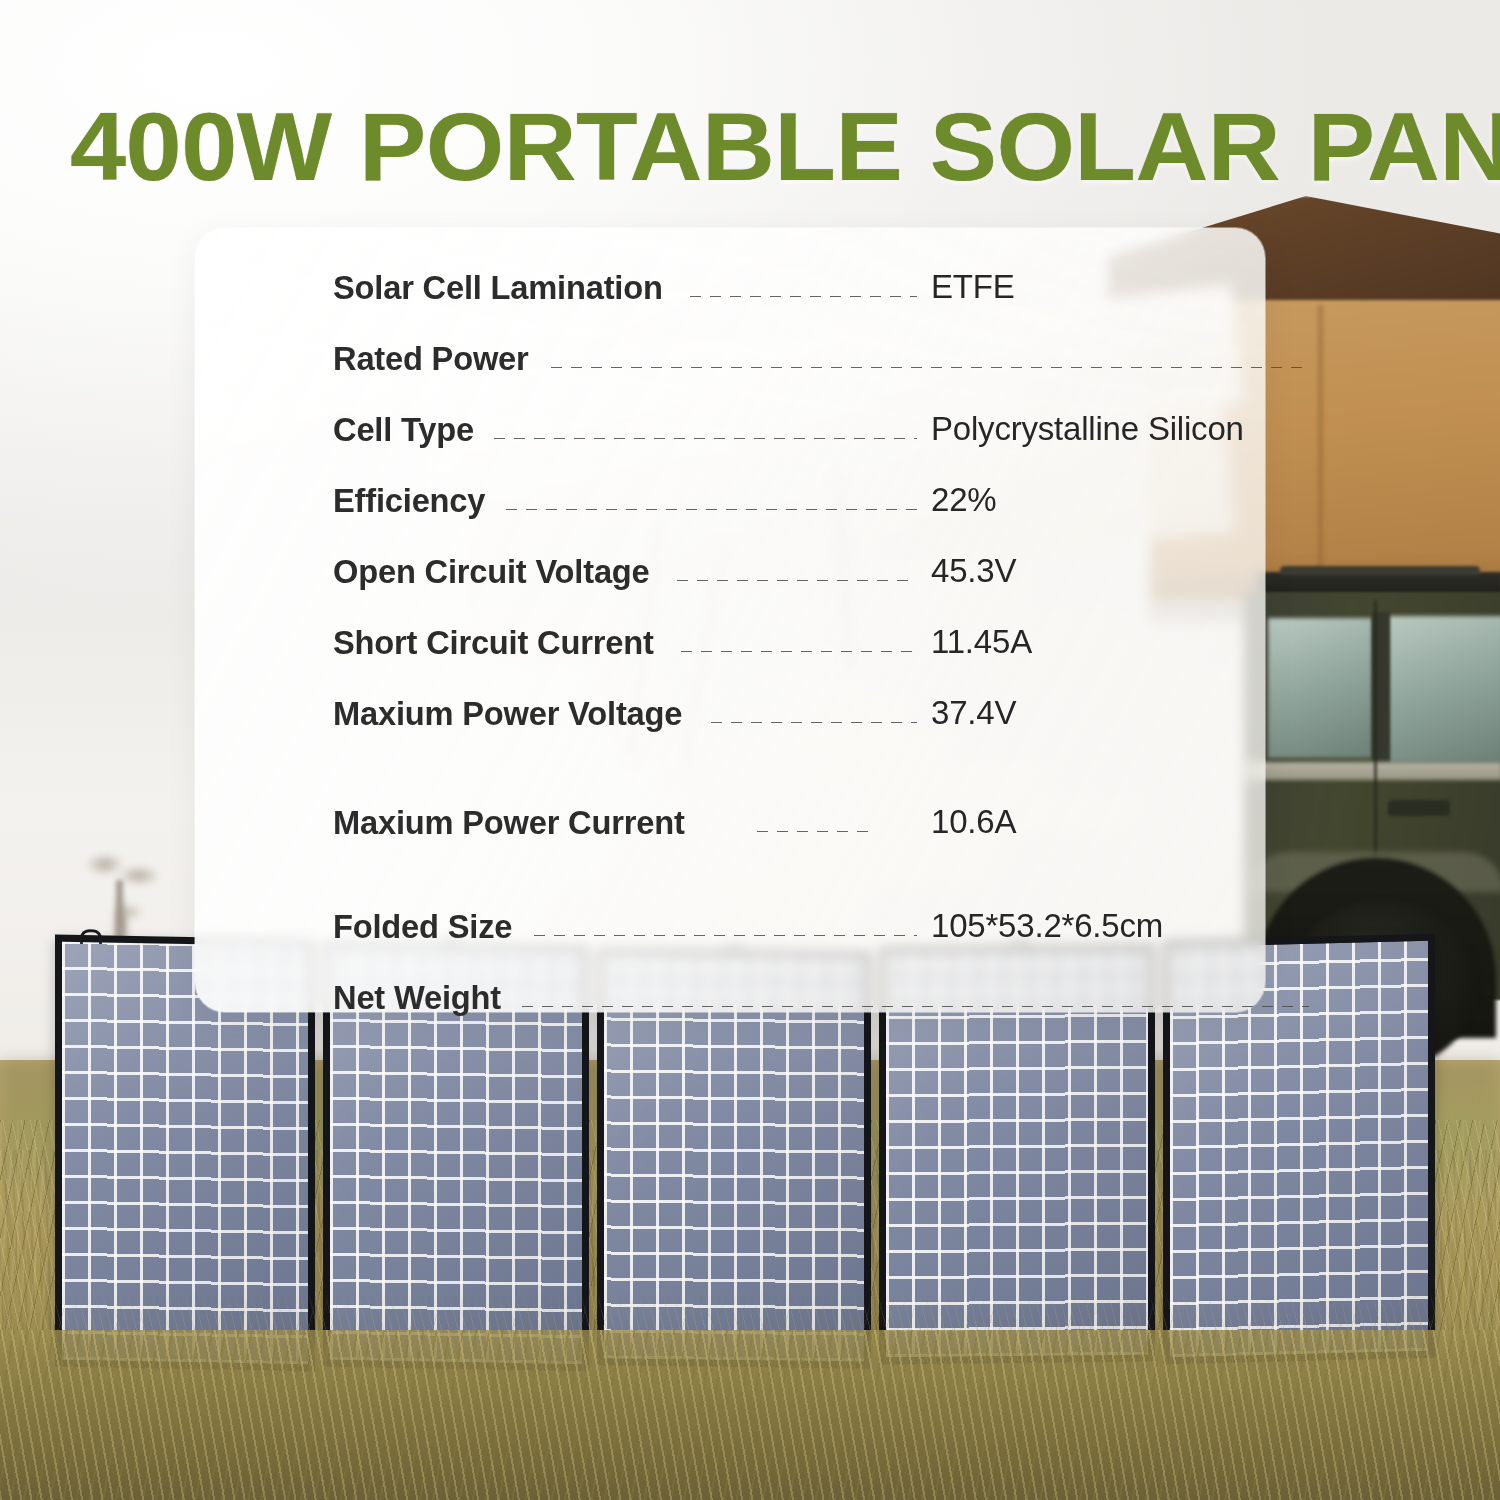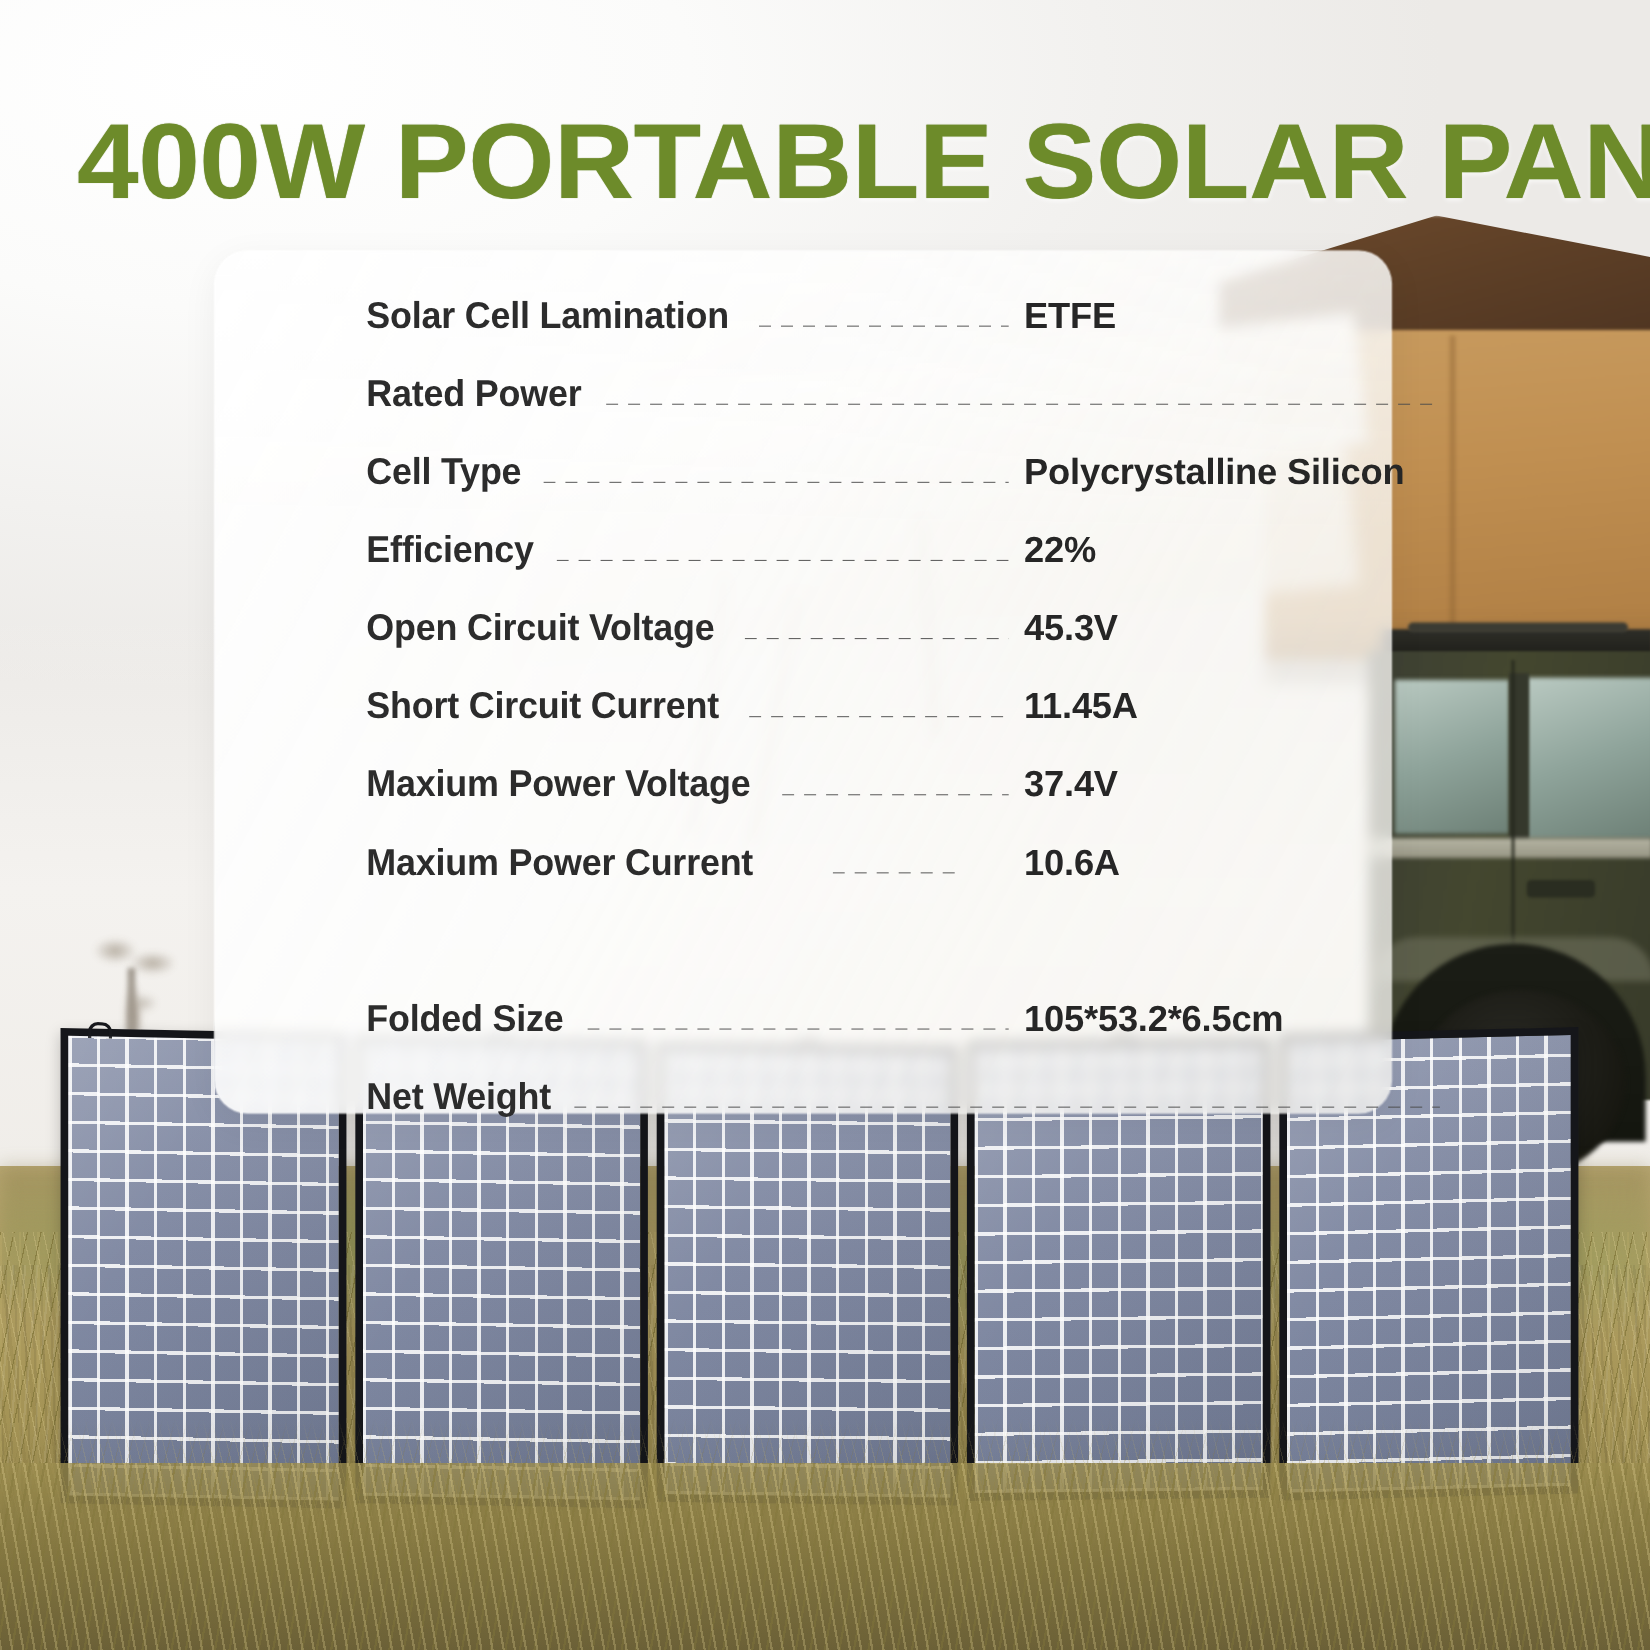--- a/index.html
+++ b/index.html
@@ -253,21 +253,21 @@
   }
   .r-dash{
     flex:1 1 auto;height:1px;margin:0 14px;
     position:relative;top:9px;
     background-image:linear-gradient(90deg,#4a4a4a 0 11px,transparent 11px 20px);
     background-size:20px 1.6px;background-repeat:repeat-x;
     opacity:.85;
   }
   .r-value{
     width:392px;flex:0 0 392px;
-    font-size:33px;font-weight:bold;color:#262626;
+    font-size:33px;font-weight:normal;color:#262626;
     white-space:nowrap;letter-spacing:-0.2px;
   }
 </style>
 </head>
 <body>
 
 <div id="stage">
 
   <div class="photo">
     <div class="sky"></div>
@@ -367,21 +367,21 @@
       <div class="row" style="top: 617px;">
         <div class="r-label">Short Circuit Current</div>
         <div class="r-dash"></div>
         <div class="r-value">11.45A</div>
       </div>
       <div class="row" style="top: 688px;">
         <div class="r-label">Maxium Power Voltage</div>
         <div class="r-dash"></div>
         <div class="r-value">37.4V</div>
       </div>
-      <div class="row" style="top: 759px; gap: 44px;">
+      <div class="row" style="top: 797px; gap: 44px;">
         <div class="r-label">Maxium Power Current</div>
         <div class="r-dash"></div>
         <div class="r-value">10.6A</div>
       </div>
       <div class="row" style="top: 901px;">
         <div class="r-label">Folded Size</div>
         <div class="r-dash"></div>
         <div class="r-value">105*53.2*6.5cm</div>
       </div>
       <div class="row" style="top: 972px; align-items: center;">

